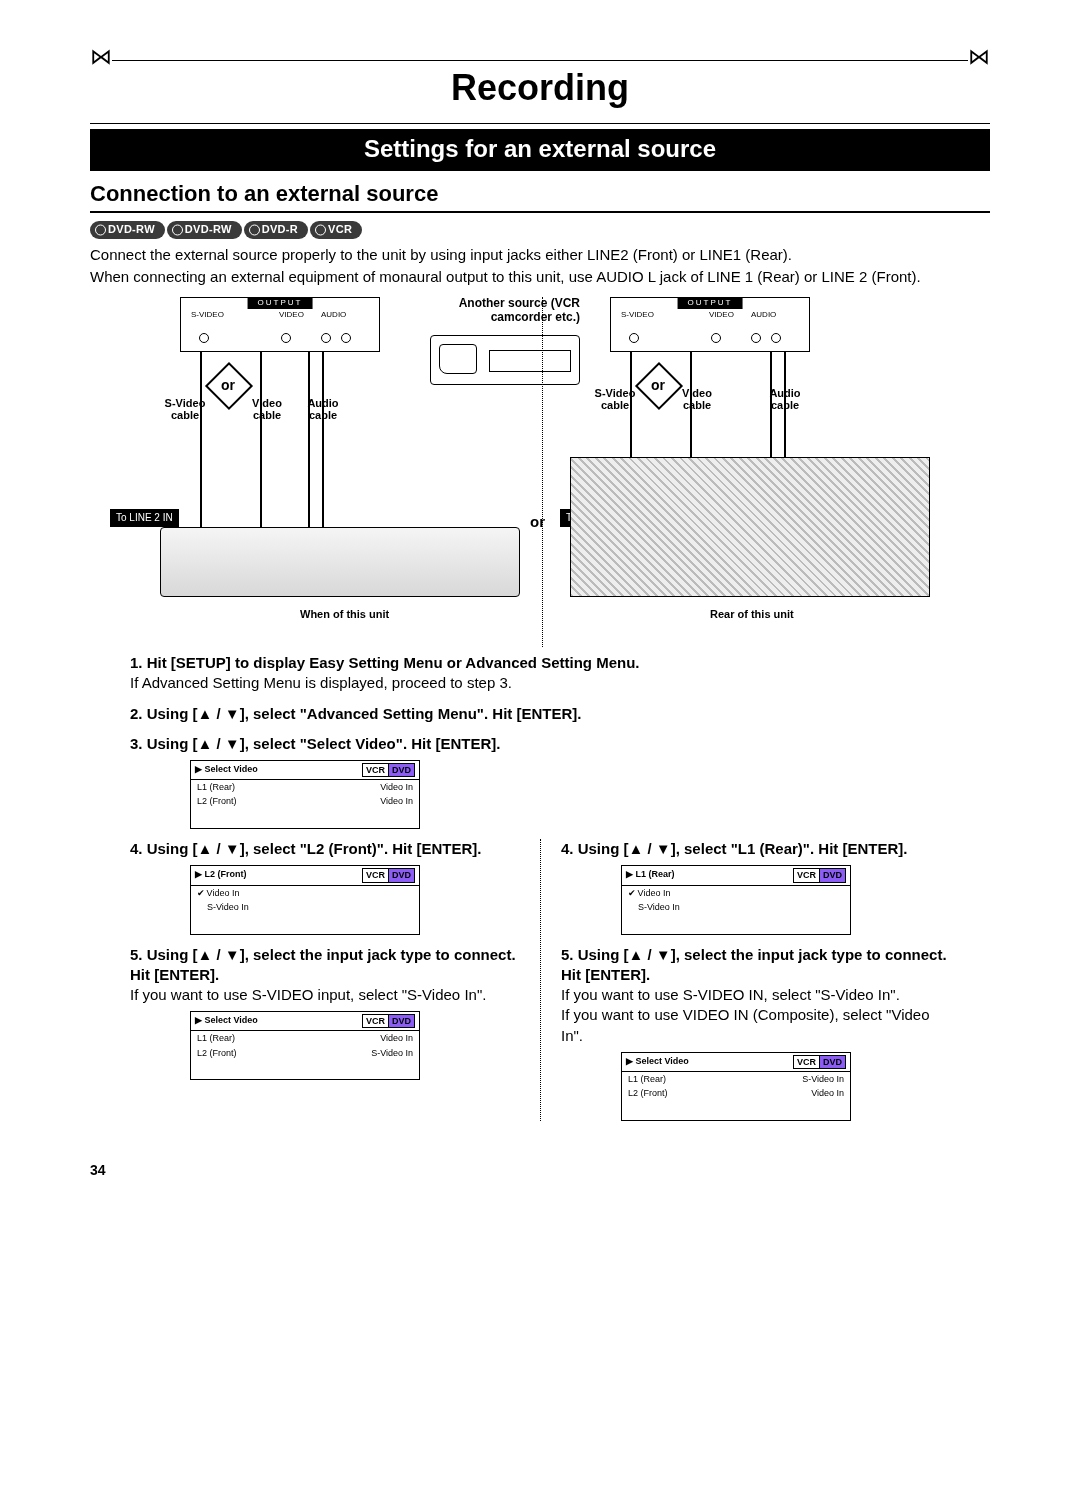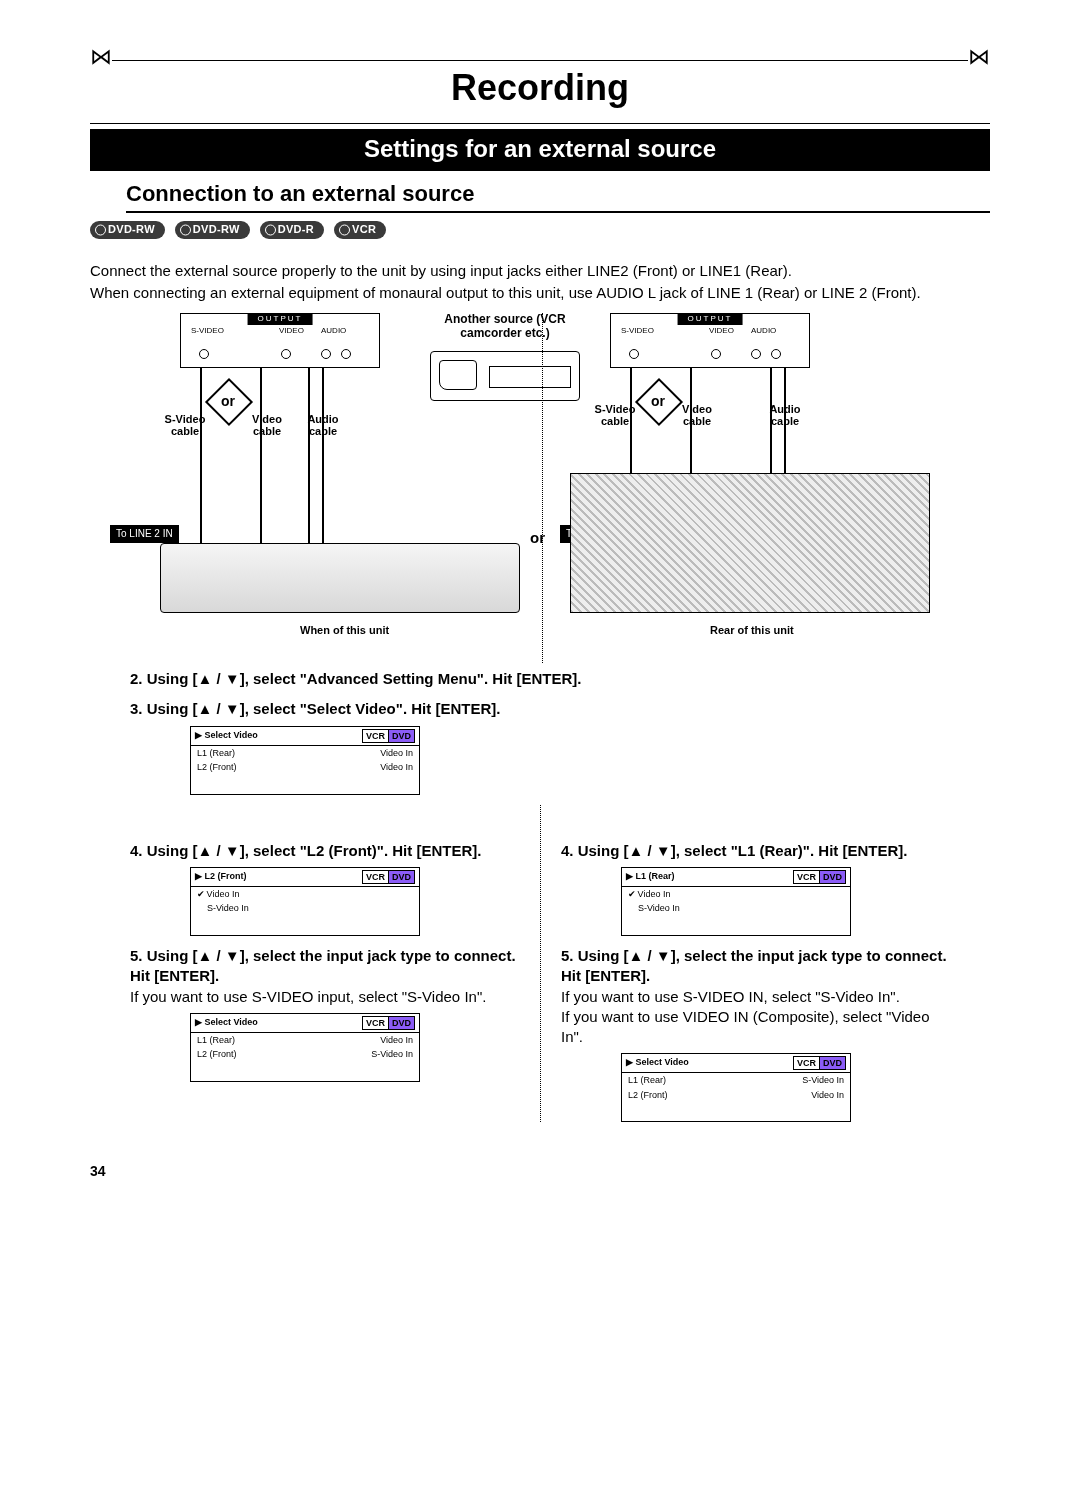--- a/index.html
+++ b/index.html
@@ -5,33 +5,33 @@
   * { box-sizing: border-box; margin: 0; padding: 0; }
   body { font-family: "Arial", "Helvetica", sans-serif; background: #fff; color: #000; width: 1080px; margin: 0 auto; padding: 60px 90px 40px 90px; font-size: 15px; line-height: 1.35; }
   .page-title-wrap { position: relative; margin-bottom: 6px; }
   .page-title { font-size: 36px; font-weight: bold; text-align: center; padding: 4px 0 10px; }
   .title-hr { position: relative; height: 0; }
   .title-line-top, .title-line-bot { border-top: 1.5px solid #000; width: 100%; }
   .title-knot { position: absolute; top: 50%; transform: translateY(-62%); font-size: 22px; line-height: 1; background:#fff; padding:0 0px;}
   .title-knot.left { left: 0; }
   .title-knot.right { right: 0; }
   .subtitle-bar { background: #000; color: #fff; text-align: center; font-size: 24px; font-weight: bold; padding: 4px 0 6px; margin-bottom: 8px; }
-  .section-heading { font-size: 22px; font-weight: bold; border-bottom: 2px solid #000; padding-bottom: 2px; margin-bottom: 8px; margin-left: 36px; }
-  .disc-badges { display: flex; gap: 10px; margin-bottom: 22px; }
+  .section-heading { font-size: 22px; font-weight: bold; border-bottom: 2px solid #000; padding-bottom: 2px; margin-bottom: 8px; }
+  .disc-badges { display: flex; gap: 2px; margin-bottom: 6px; }
   .disc-badge { background: #3a3a3a; color:#fff; border-radius: 11px; padding: 1px 10px 2px 18px; font-size: 11px; font-weight: bold; position:relative; letter-spacing:.3px;}
   .disc-badge::before{ content:""; position:absolute; left:5px; top:50%; transform:translateY(-50%); width:9px;height:9px; border:1.5px solid #fff; border-radius:50%;}
   .intro p { margin-bottom: 2px; }
   .diagram-area { margin: 10px auto 2px; position: relative; width: 780px; height: 350px; }
   .diag-box { position: absolute; border: 1.5px solid #000; background: #fff; }
   .out-left { left: 30px; top: 0; width: 200px; height: 55px; }
   .out-right { left: 460px; top: 0; width: 200px; height: 55px; }
   .out-header{position:absolute; top:0; left:50%; transform:translateX(-50%); background:#000; color:#fff; font-size:8px; padding:0 10px; letter-spacing:2px;}
   .jack{position:absolute; width:10px;height:10px;border:1.5px solid #000;border-radius:50%; bottom:8px;}
   .jack-lbl{position:absolute; font-size:8px; top:12px;}
-  .source-box{ left: 280px; top:0; width:150px; height:30px; text-align:center; font-size:12px; font-weight:bold; line-height:1.15; padding-top:0px; border:none;}
+  .source-box{ left: 280px; top:0; width:150px; height:30px; text-align:right; font-size:12px; font-weight:bold; line-height:1.15; padding-top:0px; border:none;}
   .camcorder{ left:280px; top:38px; width:150px; height:50px; border:1.5px solid #000; border-radius:4px;}
   .camcorder::before{content:""; position:absolute; left:8px; top:8px; width:36px; height:28px; border:1.5px solid #000; border-radius:4px 4px 4px 8px;}
   .camcorder::after{content:""; position:absolute; right:8px; top:14px; width:80px; height:20px; border:1.5px solid #000;}
   .or-diamond{position:absolute; width:34px;height:34px; border:2px solid #000; transform:rotate(45deg); background:#fff;}
   .or-diamond span{position:absolute; transform:rotate(-45deg); left:7px; top:6px; font-weight:bold; font-size:14px;}
   .or-left{ left:62px; top:72px;}
   .or-right{ left:492px; top:72px;}
   .cable-lbl{position:absolute; font-size:11px; font-weight:bold; text-align:center; line-height:1.1;}
   .line-tag{position:absolute; background:#000;color:#fff; font-size:10px; padding:2px 6px;}
   .center-or{position:absolute; left:380px; top:215px; font-weight:bold; font-size:15px;}
@@ -51,21 +51,21 @@
   .osd-head{display:flex; justify-content:space-between; border-bottom:1.2px solid #000; padding:2px 4px; font-weight:bold;}
   .osd-head .tabs{display:flex; gap:0;}
   .osd-tab{border:1.2px solid #000; padding:0 3px; margin-left:-1px;}
   .osd-sel{background:#8b5cf6;}
   .osd-row{display:flex; justify-content:space-between; padding:1px 6px;}
   .osd-body{min-height:48px; padding-bottom:6px;}
   .osd-check::before{content:"✔"; font-size:9px; margin-right:2px;}
   .two-col { display: flex; gap: 0; margin: 10px 40px 0; }
   .two-col .col { flex:1 1 50%; padding-right:20px;}
   .two-col .col+.col{ border-left:1.5px dotted #000; padding-left:20px; padding-right:0;}
-  .col .step-lead{ font-size:15px;margin-top:36px;}
+  .col .step-lead{ font-size:15px;}
   .page-num{ margin-top:40px; font-weight:bold; font-size:14px;}
 </style>
 </head>
 <body>
 
 <div class="page-title-wrap">
   <div class="title-hr">
      <div class="title-line-top"></div>
      <span class="title-knot left">⋈</span>
      <span class="title-knot right">⋈</span>
@@ -149,20 +149,24 @@
 
   <div class="diag-box unit-front"></div>
   <div class="diag-box unit-rear"></div>
   <div class="unit-caption cap-front">When of this unit</div>
   <div class="unit-caption cap-rear">Rear of this unit</div>
   <div class="vsep"></div>
 </div>
 
 <ol class="steps">
   <li>
+    <span class="step-lead">1. Hit [SETUP] to display Easy Setting Menu or Advanced Setting Menu.</span><br>
+    <span class="step-sub">If Advanced Setting Menu is displayed, proceed to step 3.</span>
+  </li>
+  <li>
     <span class="step-lead arrows">2. Using [▲ / ▼], select "Advanced Setting Menu". Hit [ENTER].</span>
   </li>
   <li>
     <span class="step-lead arrows">3. Using [▲ / ▼], select "Select Video". Hit [ENTER].</span>
     <div class="osd">
       <div class="osd-head">
         <span>▶ <span>Select Video</span></span>
         <span class="tabs">
             <span class="osd-tab">VCR</span>
             <span class="osd-tab osd-sel">DVD</span>

